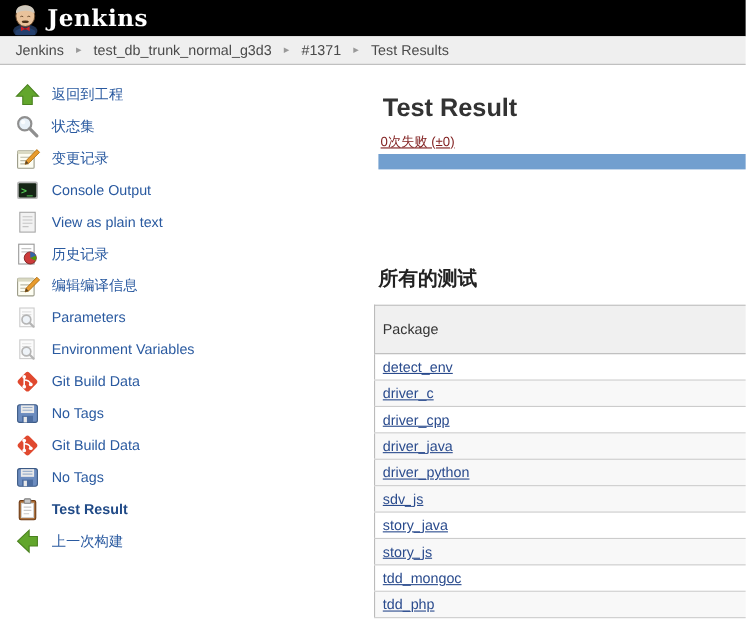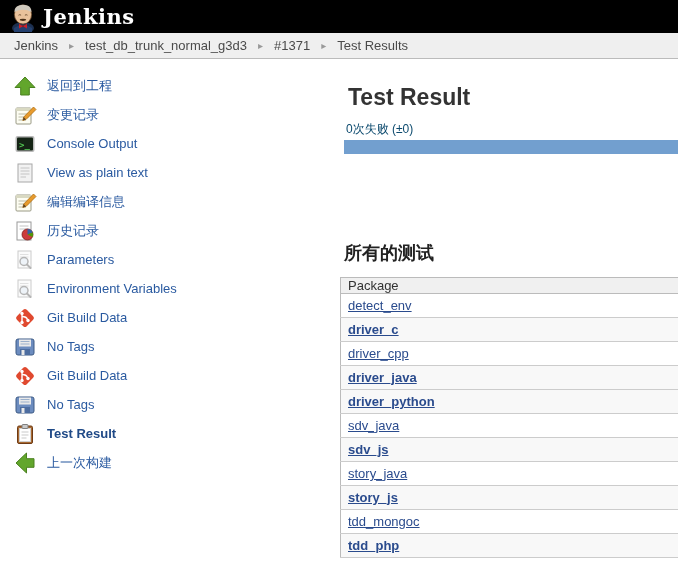--- a/index.html
+++ b/index.html
@@ -33,36 +33,36 @@
   }
   .side-item .icon{width:24px;height:24px;flex:0 0 24px;margin-right:10px;display:inline-flex;}
   .side-item .icon svg{width:24px;height:24px;}
   .side-label{color:#2a5aa0;font-size:13px;}
   .side-item.bold .side-label{font-weight:bold;color:#204a87;}
   
   .main{flex:1 1 auto;min-width:0;padding:0 0 0 4px;}
   h1.page-title{
     margin:24px 0 0 8px;font-size:23px;line-height:28px;font-weight:bold;color:#333;
   }
-  .fail-summary{margin:10px 0 0 6px;font-size:12px;color:#0c4a6e;}
+  .fail-summary{margin:10px 0 0 6px;font-size:12px;color:#7f1d1d;text-decoration:underline;}
   .progress-track{margin:2px 0 0 4px;height:14px;background:#e8e8e8;position:relative;}
   .progress-fill{height:100%;}
   h2.section-title{margin:88px 0 0 4px;font-size:18px;line-height:22px;font-weight:bold;color:#222;}
   .test-table{
     width:100%;border-collapse:collapse;margin:13px 0 0 0;
     border:1px solid #bbb;border-right:none;
   }
   .test-table th{
     background:#f0f0f0;text-align:left;font-weight:normal;color:#333;
-    padding:0 7px;font-size:13px;border-bottom:1px solid #bbb;height:15px;
+    padding:14px 7px;font-size:13px;border-bottom:1px solid #bbb;height:15px;
   }
   .test-table td{
     padding:4px 7px;border-bottom:1px solid #ccc;height:15px;font-size:13px;
   }
-  .test-table tr.odd td{background:#f8f8f8;font-weight:bold;}
+  .test-table tr.odd td{background:#f8f8f8;}
   .pkg-link{color:#2a4b8d;text-decoration:underline;cursor:pointer;}
 </style>
 </head>
 <body>
 
 <div class="app-header">
   <a class="brand-link">
     <svg class="butler" viewBox="0 0 26 30">
       <ellipse cx="13" cy="26" rx="11" ry="6" fill="#1d3050"></ellipse>
       <path d="M4 26 Q13 20 22 26 L22 30 L4 30 Z" fill="#24406e"></path>
@@ -95,20 +95,30 @@
         <span class="icon">
           <svg viewBox="0 0 24 24">
             <path d="M12 3 L22 13.5 H16.3 V21 H7.7 V13.5 H2 Z" fill="#62a62c" stroke="#4a811f" stroke-width="1"></path>
           </svg>
         </span>
         <span class="side-label">返回到工程</span>
       </a>
       <a class="side-item">
         <span class="icon">
           <svg viewBox="0 0 24 24">
+            <circle cx="9.5" cy="9.5" r="6" fill="#e8f0f7" stroke="#8f8f8f" stroke-width="2"></circle>
+            <circle cx="8" cy="8" r="2" fill="#ffffff" opacity="0.8"></circle>
+            <line x1="14" y1="14" x2="20.5" y2="20.5" stroke="#8f8f8f" stroke-width="3" stroke-linecap="round"></line>
+          </svg>
+        </span>
+        <span class="side-label">状态集</span>
+      </a>
+      <a class="side-item">
+        <span class="icon">
+          <svg viewBox="0 0 24 24">
             <rect x="3" y="5" width="15" height="16" rx="1" fill="#fdfdf2" stroke="#9a9a86"></rect>
             <rect x="3" y="5" width="15" height="3" fill="#d9d9c2"></rect>
             <line x1="5.5" y1="11" x2="15.5" y2="11" stroke="#b9b9a6"></line>
             <line x1="5.5" y1="14" x2="15.5" y2="14" stroke="#b9b9a6"></line>
             <line x1="5.5" y1="17" x2="13" y2="17" stroke="#b9b9a6"></line>
             <path d="M20.5 4 L23 6.5 L13 16.5 L9.8 17.4 L10.7 14.1 Z" fill="#e89b2d" stroke="#ad6d12" stroke-width="0.8"></path>
             <path d="M10.7 14.1 L13 16.5 L9.8 17.4 Z" fill="#5a4428"></path>
           </svg>
         </span>
         <span class="side-label">变更记录</span>
@@ -131,43 +141,43 @@
             <line x1="7.5" y1="10" x2="16.5" y2="10" stroke="#c4c4c4"></line>
             <line x1="7.5" y1="13" x2="16.5" y2="13" stroke="#c4c4c4"></line>
             <line x1="7.5" y1="16" x2="13" y2="16" stroke="#c4c4c4"></line>
           </svg>
         </span>
         <span class="side-label">View as plain text</span>
       </a>
       <a class="side-item">
         <span class="icon">
           <svg viewBox="0 0 24 24">
+            <rect x="4" y="3" width="14" height="18" fill="#ffffff" stroke="#9a9a9a"></rect>
+            <line x1="6.5" y1="7" x2="15.5" y2="7" stroke="#c4c4c4"></line>
+            <line x1="6.5" y1="10" x2="15.5" y2="10" stroke="#c4c4c4"></line>
+            <circle cx="14.5" cy="15.5" r="5.5" fill="#cc3b3b" stroke="#7c1f1f" stroke-width="0.8"></circle>
+            <path d="M14.5 15.5 L14.5 10 A5.5 5.5 0 0 1 19.7 13.4 Z" fill="#3465a4"></path>
+            <path d="M14.5 15.5 L19.7 13.4 A5.5 5.5 0 0 1 19.4 18 Z" fill="#4e9a06"></path>
+          </svg>
+        </span>
+        <span class="side-label">历史记录</span>
+      </a>
+      <a class="side-item">
+        <span class="icon">
+          <svg viewBox="0 0 24 24">
             <rect x="3" y="5" width="15" height="16" rx="1" fill="#fdfdf2" stroke="#9a9a86"></rect>
             <rect x="3" y="5" width="15" height="3" fill="#d9d9c2"></rect>
             <line x1="5.5" y1="11" x2="15.5" y2="11" stroke="#b9b9a6"></line>
             <line x1="5.5" y1="14" x2="15.5" y2="14" stroke="#b9b9a6"></line>
             <line x1="5.5" y1="17" x2="13" y2="17" stroke="#b9b9a6"></line>
             <path d="M20.5 4 L23 6.5 L13 16.5 L9.8 17.4 L10.7 14.1 Z" fill="#e89b2d" stroke="#ad6d12" stroke-width="0.8"></path>
             <path d="M10.7 14.1 L13 16.5 L9.8 17.4 Z" fill="#5a4428"></path>
           </svg>
         </span>
         <span class="side-label">编辑编译信息</span>
-      </a>
-      <a class="side-item">
-        <span class="icon">
-          <svg viewBox="0 0 24 24">
-            <rect x="4" y="3" width="14" height="18" fill="#ffffff" stroke="#9a9a9a"></rect>
-            <line x1="6.5" y1="7" x2="15.5" y2="7" stroke="#c4c4c4"></line>
-            <line x1="6.5" y1="10" x2="15.5" y2="10" stroke="#c4c4c4"></line>
-            <circle cx="14.5" cy="15.5" r="5.5" fill="#cc3b3b" stroke="#7c1f1f" stroke-width="0.8"></circle>
-            <path d="M14.5 15.5 L14.5 10 A5.5 5.5 0 0 1 19.7 13.4 Z" fill="#3465a4"></path>
-            <path d="M14.5 15.5 L19.7 13.4 A5.5 5.5 0 0 1 19.4 18 Z" fill="#4e9a06"></path>
-          </svg>
-        </span>
-        <span class="side-label">历史记录</span>
       </a>
       <a class="side-item">
         <span class="icon">
           <svg viewBox="0 0 24 24">
             <rect x="5" y="3" width="13" height="17" fill="#fbfbfb" stroke="#cccccc"></rect>
             <line x1="7" y1="6.5" x2="15.5" y2="6.5" stroke="#e0e0e0"></line>
             <line x1="7" y1="9" x2="15.5" y2="9" stroke="#e0e0e0"></line>
             <circle cx="11" cy="13.5" r="4" fill="#eef3f8" stroke="#b5b5b5" stroke-width="1.5"></circle>
             <line x1="14" y1="16.5" x2="17.5" y2="20" stroke="#b5b5b5" stroke-width="2" stroke-linecap="round"></line>
           </svg>
@@ -287,23 +297,20 @@
           </tr>
           <tr class="even">
             <td><a class="pkg-link">driver_cpp</a></td>
           </tr>
           <tr class="odd">
             <td><a class="pkg-link">driver_java</a></td>
           </tr>
           <tr class="odd">
             <td><a class="pkg-link">driver_python</a></td>
           </tr>
-          <tr class="even">
-            <td><a class="pkg-link">sdv_java</a></td>
-          </tr>
           <tr class="odd">
             <td><a class="pkg-link">sdv_js</a></td>
           </tr>
           <tr class="even">
             <td><a class="pkg-link">story_java</a></td>
           </tr>
           <tr class="odd">
             <td><a class="pkg-link">story_js</a></td>
           </tr>
           <tr class="even">

